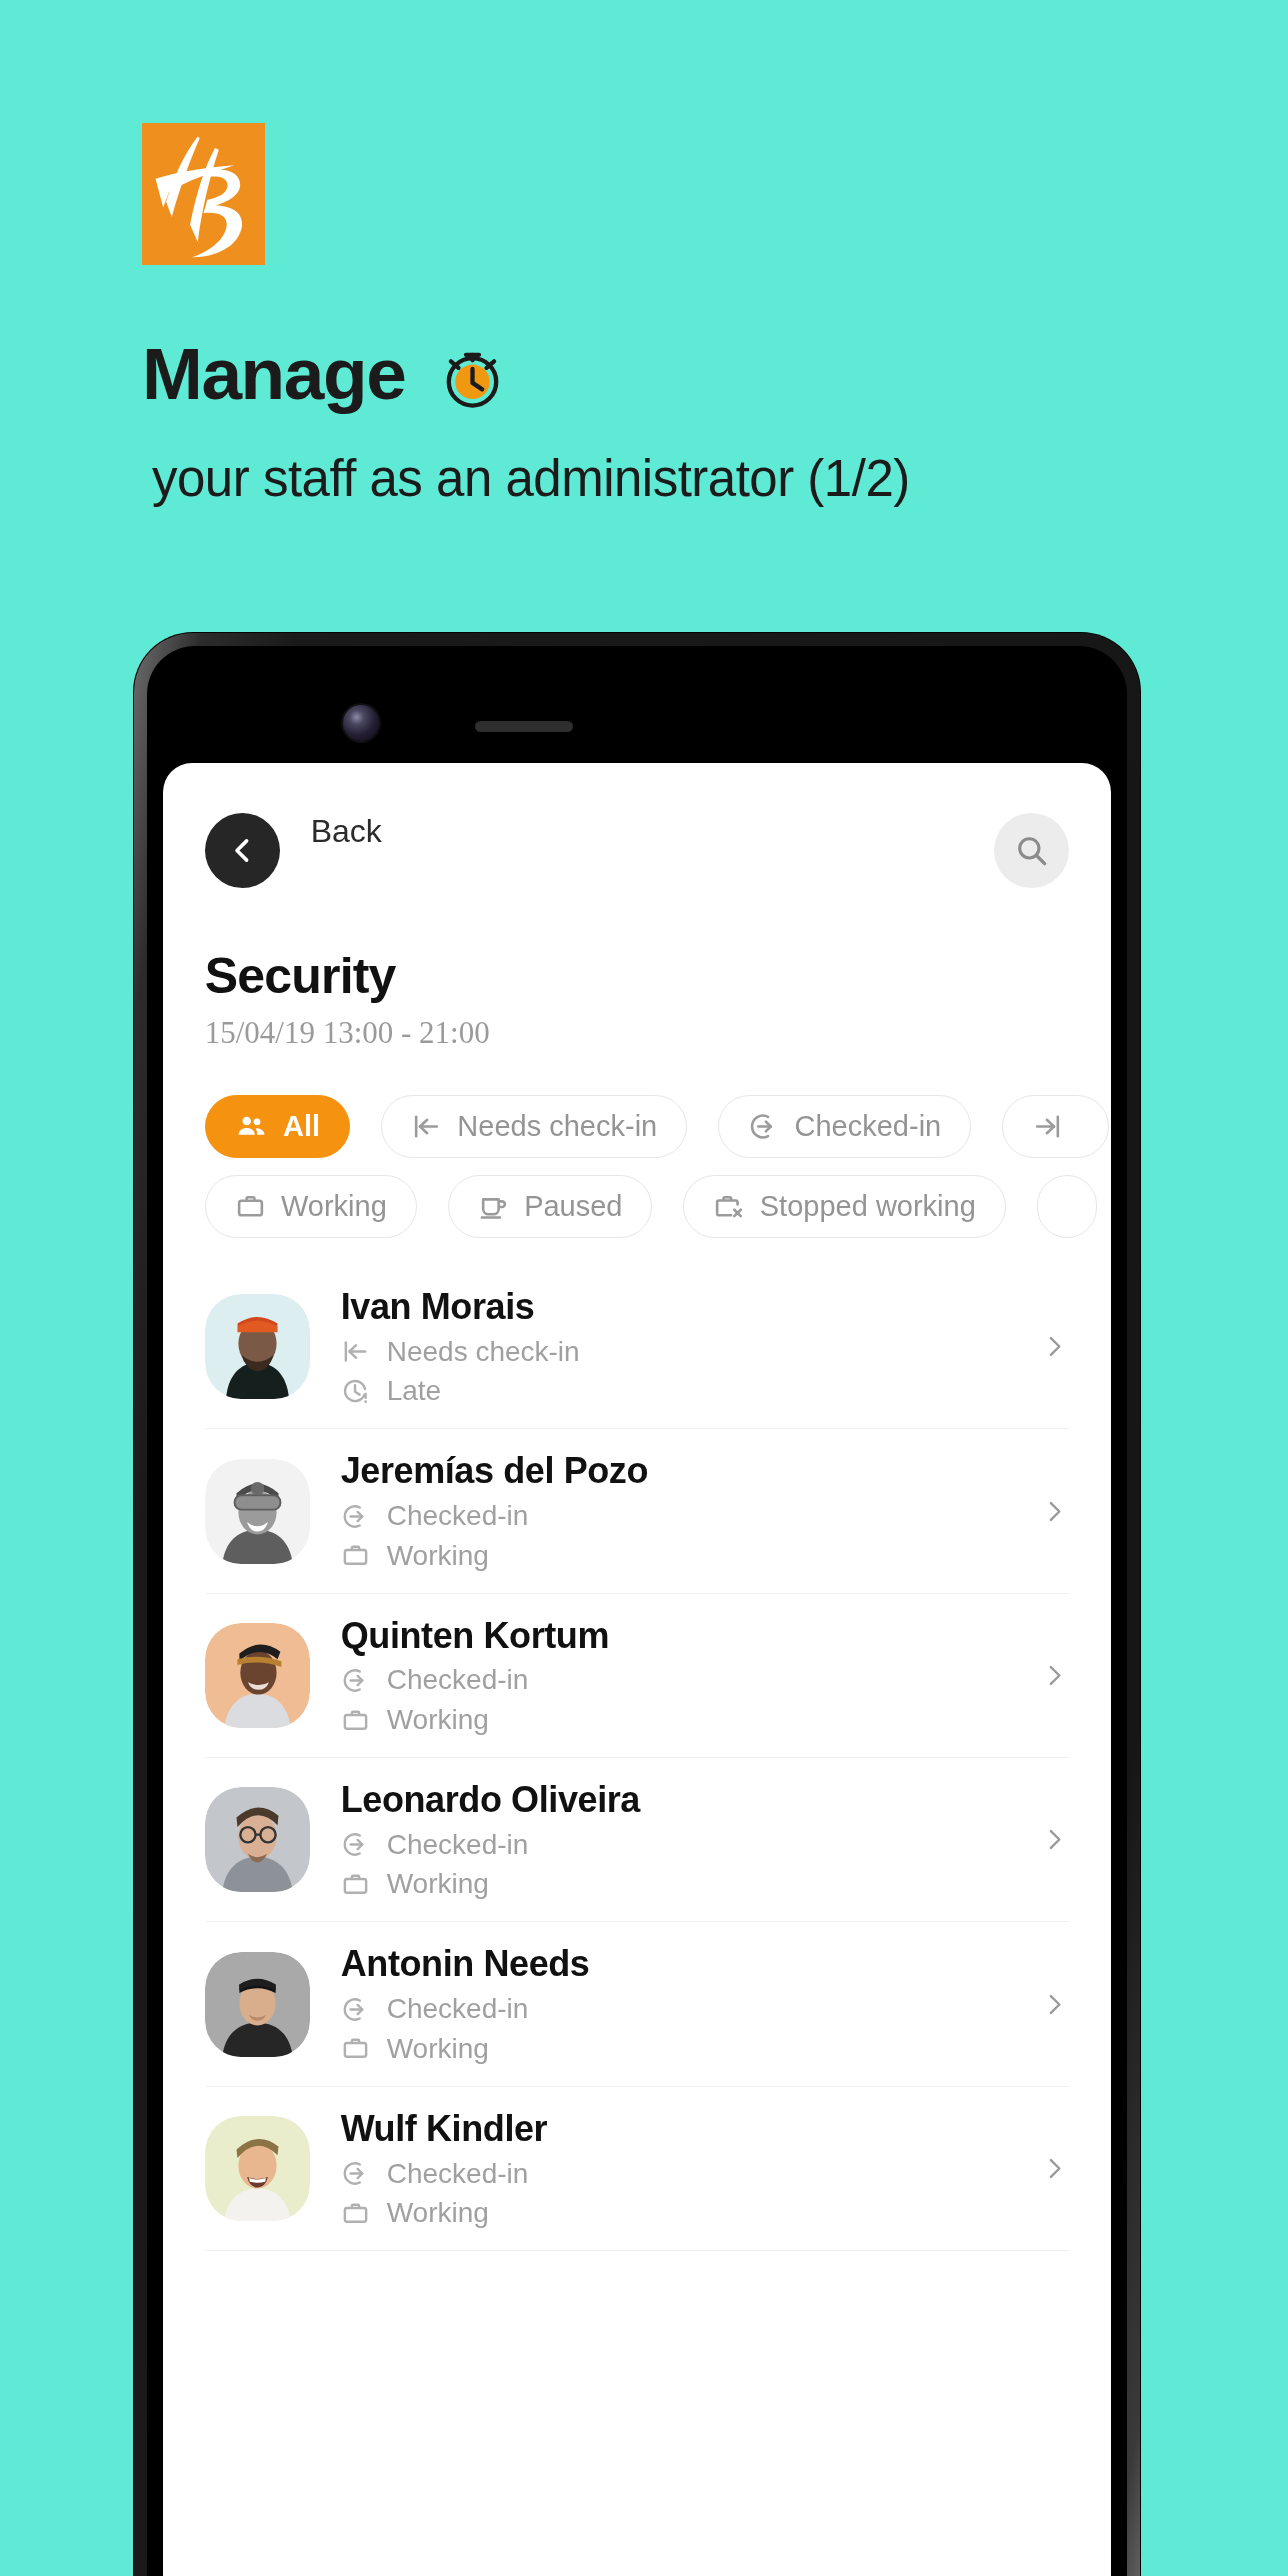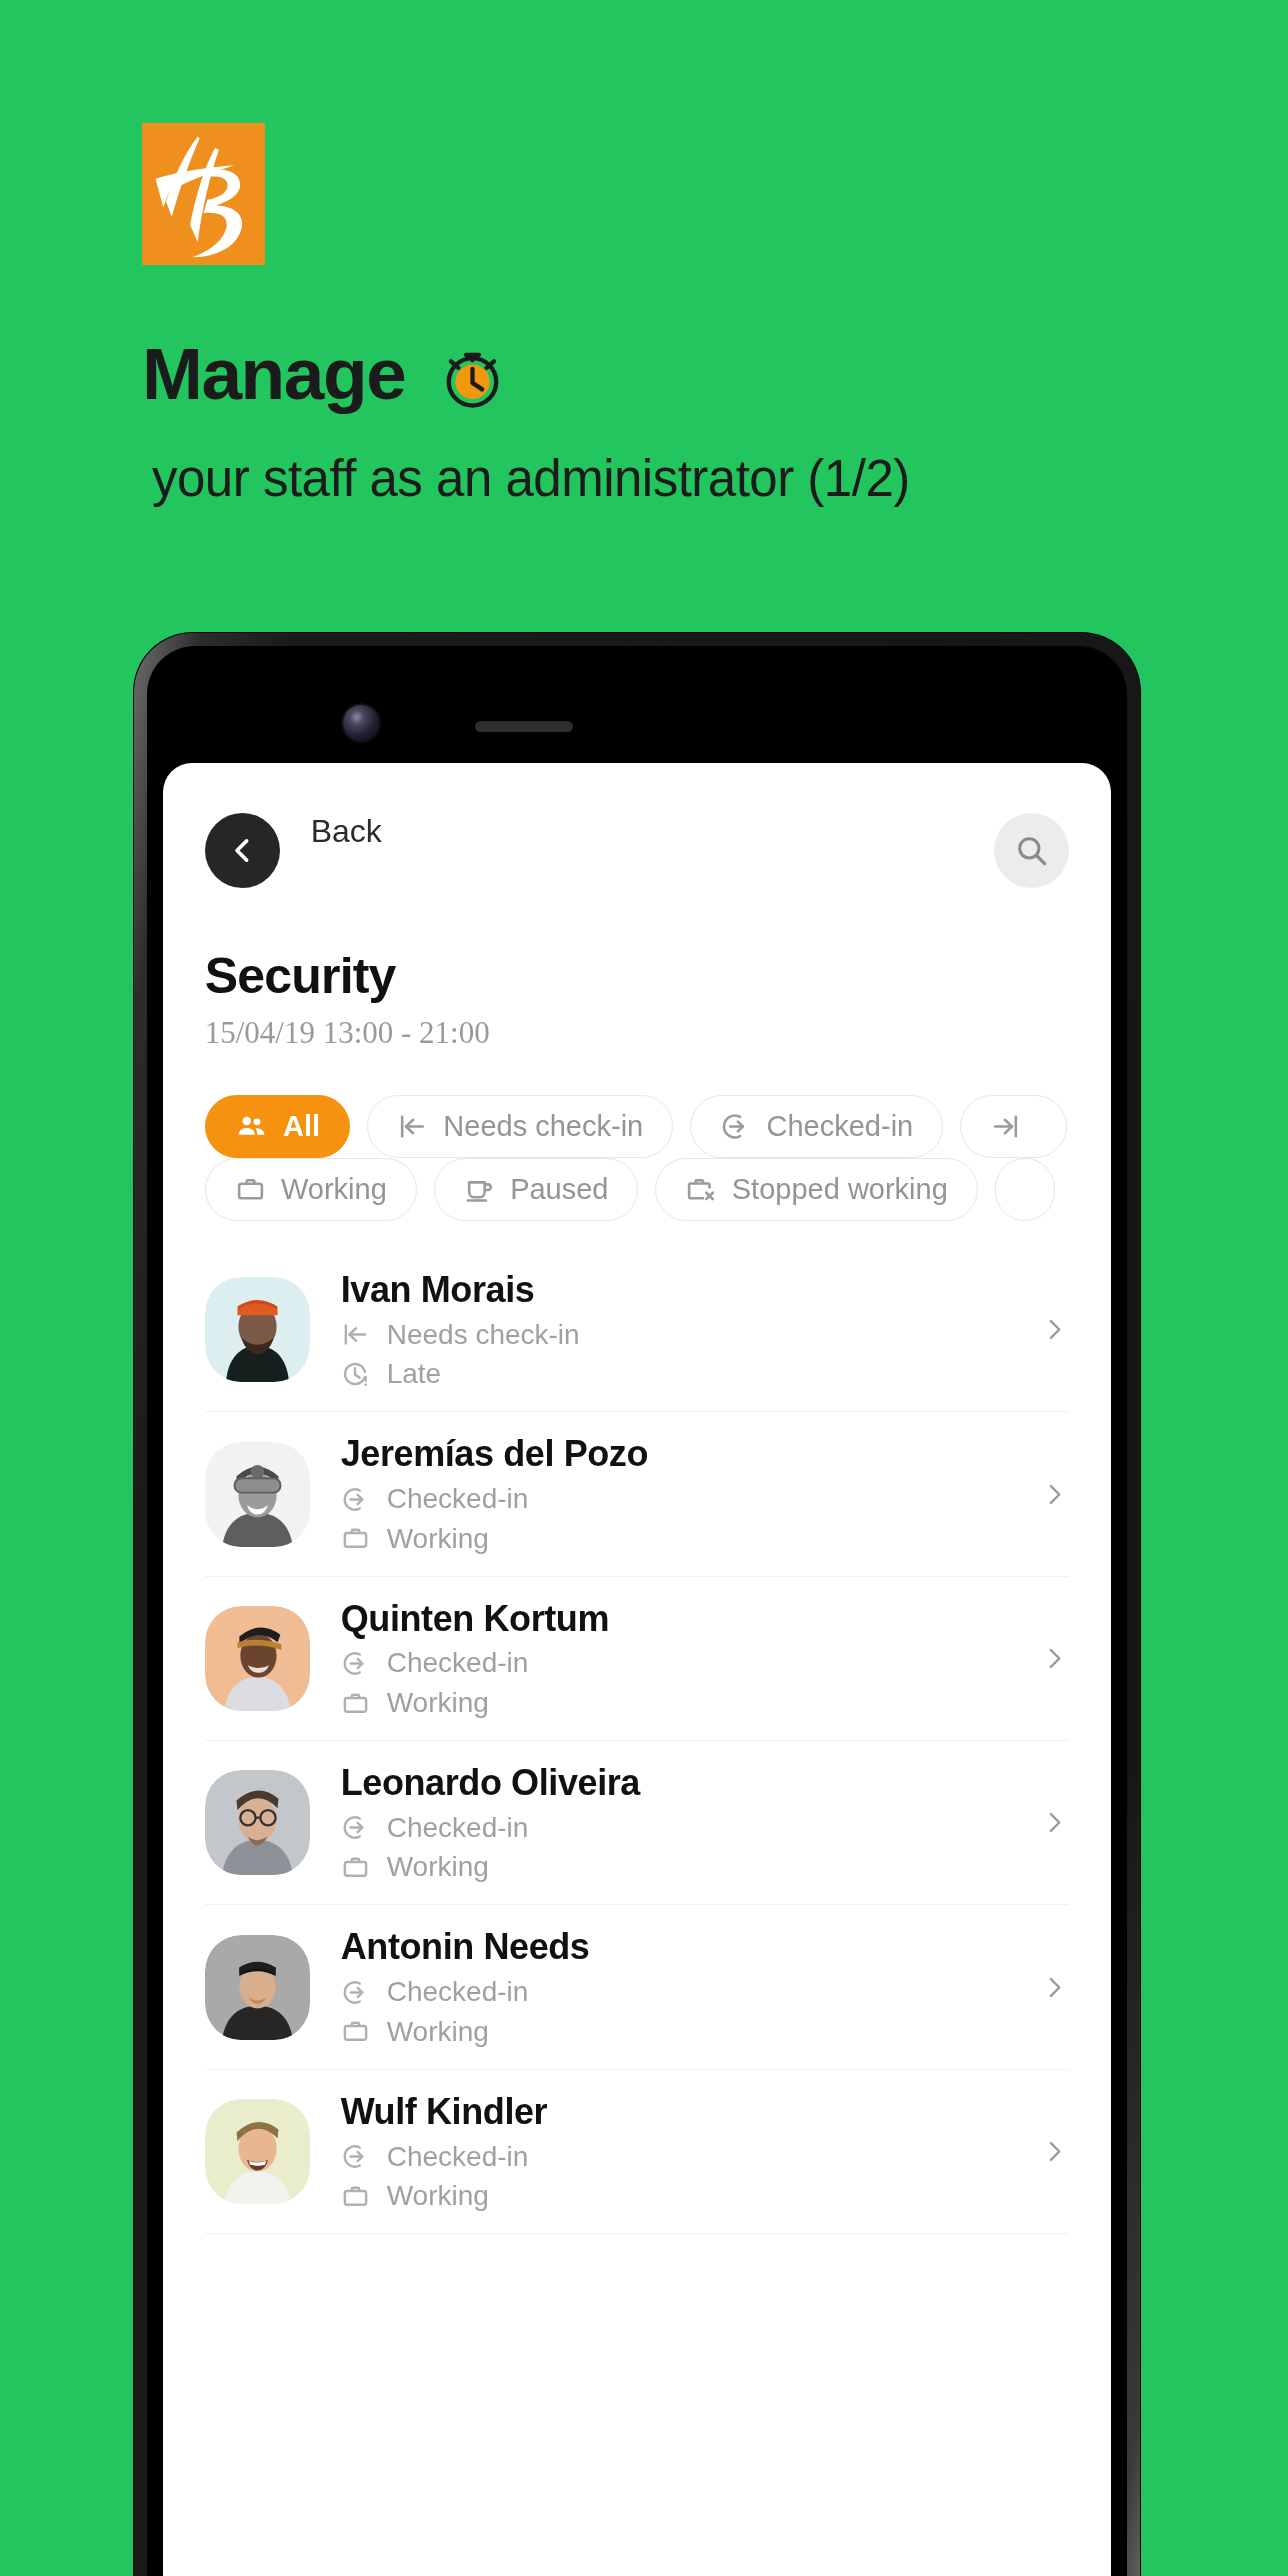--- a/index.html
+++ b/index.html
@@ -2,21 +2,21 @@
 <html><head>
 <meta charset="utf-8">
 <style>
   * { box-sizing: border-box; margin: 0; padding: 0; }
   html, body {
     width: 1288px; height: 2576px;
     background: #ffffff;
     font-family: "Liberation Sans", sans-serif;
     overflow: hidden;
   }
-  .page { position: relative; width: 1288px; height: 2576px; background: #22c55e; }
+  .page { position: relative; width: 1288px; height: 2576px; background: #5eead4; }
 
   
   .logo {
     position: absolute; left: 142px; top: 123px;
     width: 123px; height: 142px;
     background: #ee8f1e;
     display: flex; align-items: center; justify-content: center;
   }
   .logo svg { width: 123px; height: 142px; display:block; }
 
@@ -95,21 +95,21 @@
     margin-top: 59px;
     font-size: 50px; font-weight: 700; color: #111; letter-spacing: -0.8px;
   }
   .shift-time {
     margin-top: 9.6px;
     font-size: 31px; color: #9a9a9a; font-weight: 400; font-family: Liberation Serif, serif;
   }
 
   
   .chips { margin-top: 44px; }
-  .chip-row { display: flex; gap: 17px; }
+  .chip-row { display: flex; gap: 31px; margin-bottom: 17px; }
   .chip {
     display: inline-flex; align-items: center; gap: 15.3px;
     height: 63px; padding: 0 29px;
     border-radius: 32px; border: 1.9px solid #e6e6e6;
     background: #fff; color: #949494; font-size: 29px;
     white-space: nowrap; flex: none;
   }
   .chip.active {
     background: #f59310; border-color: #f59310; color: #fff; font-weight: 600;
   }

